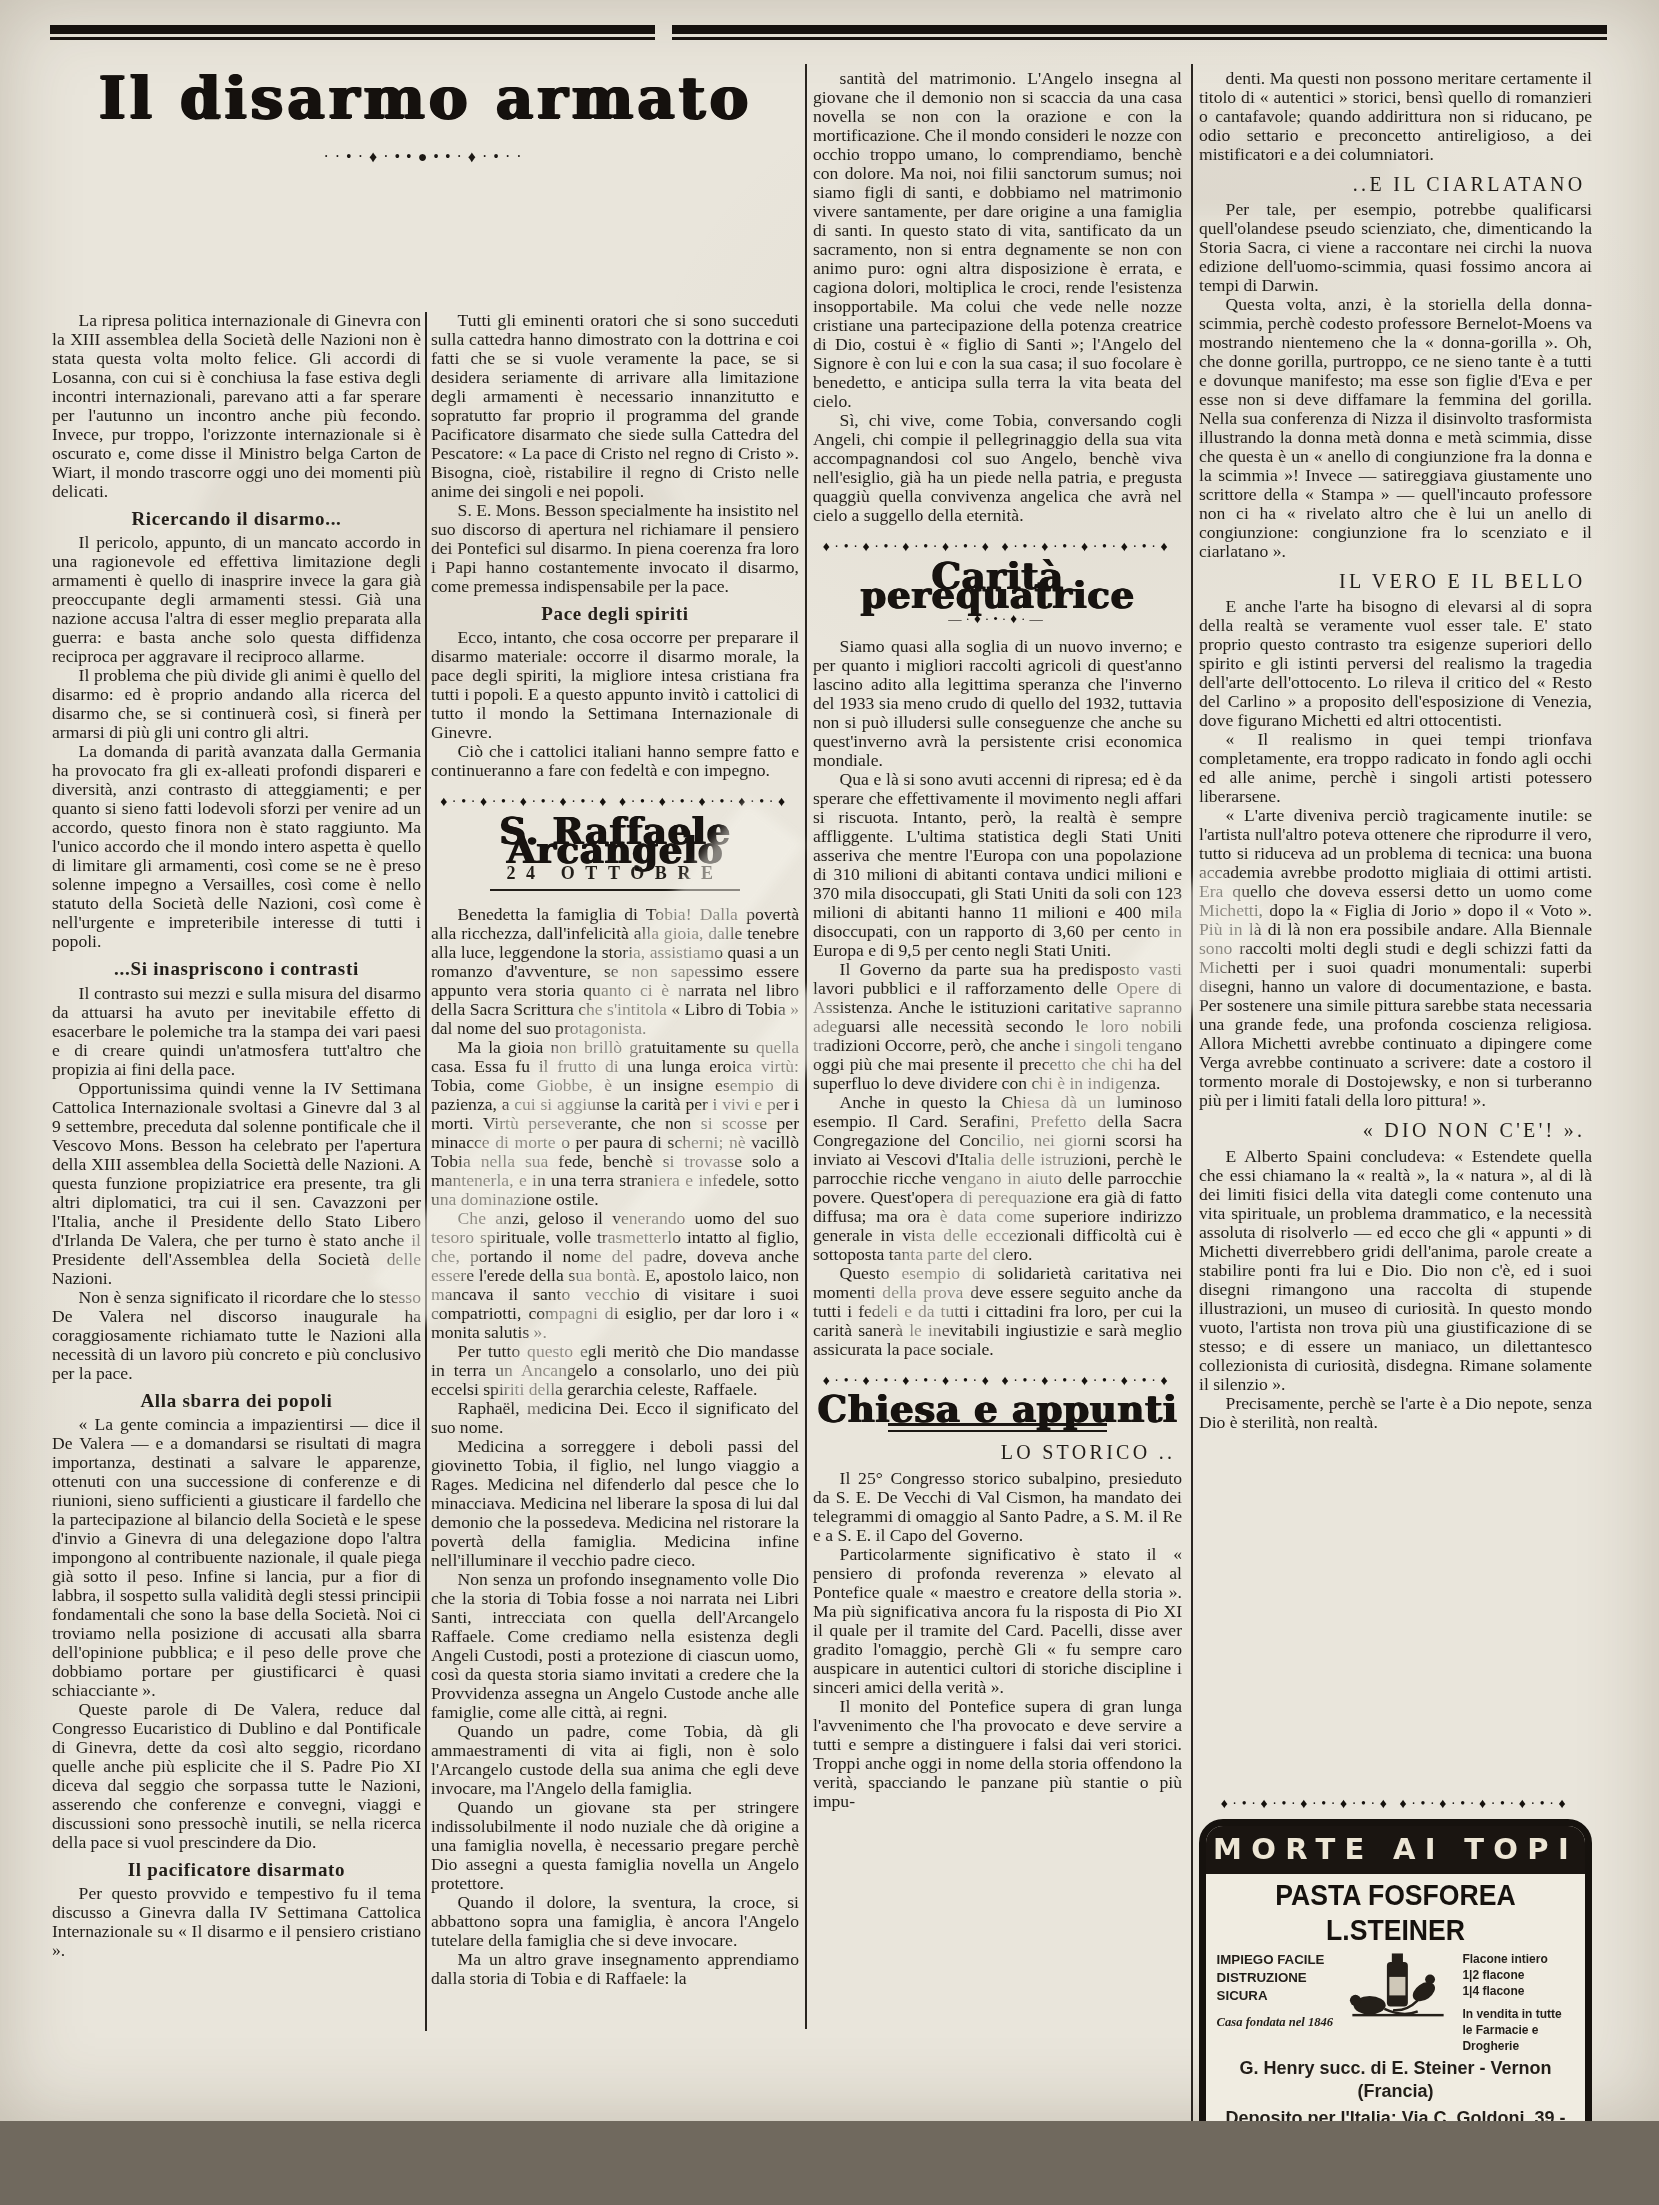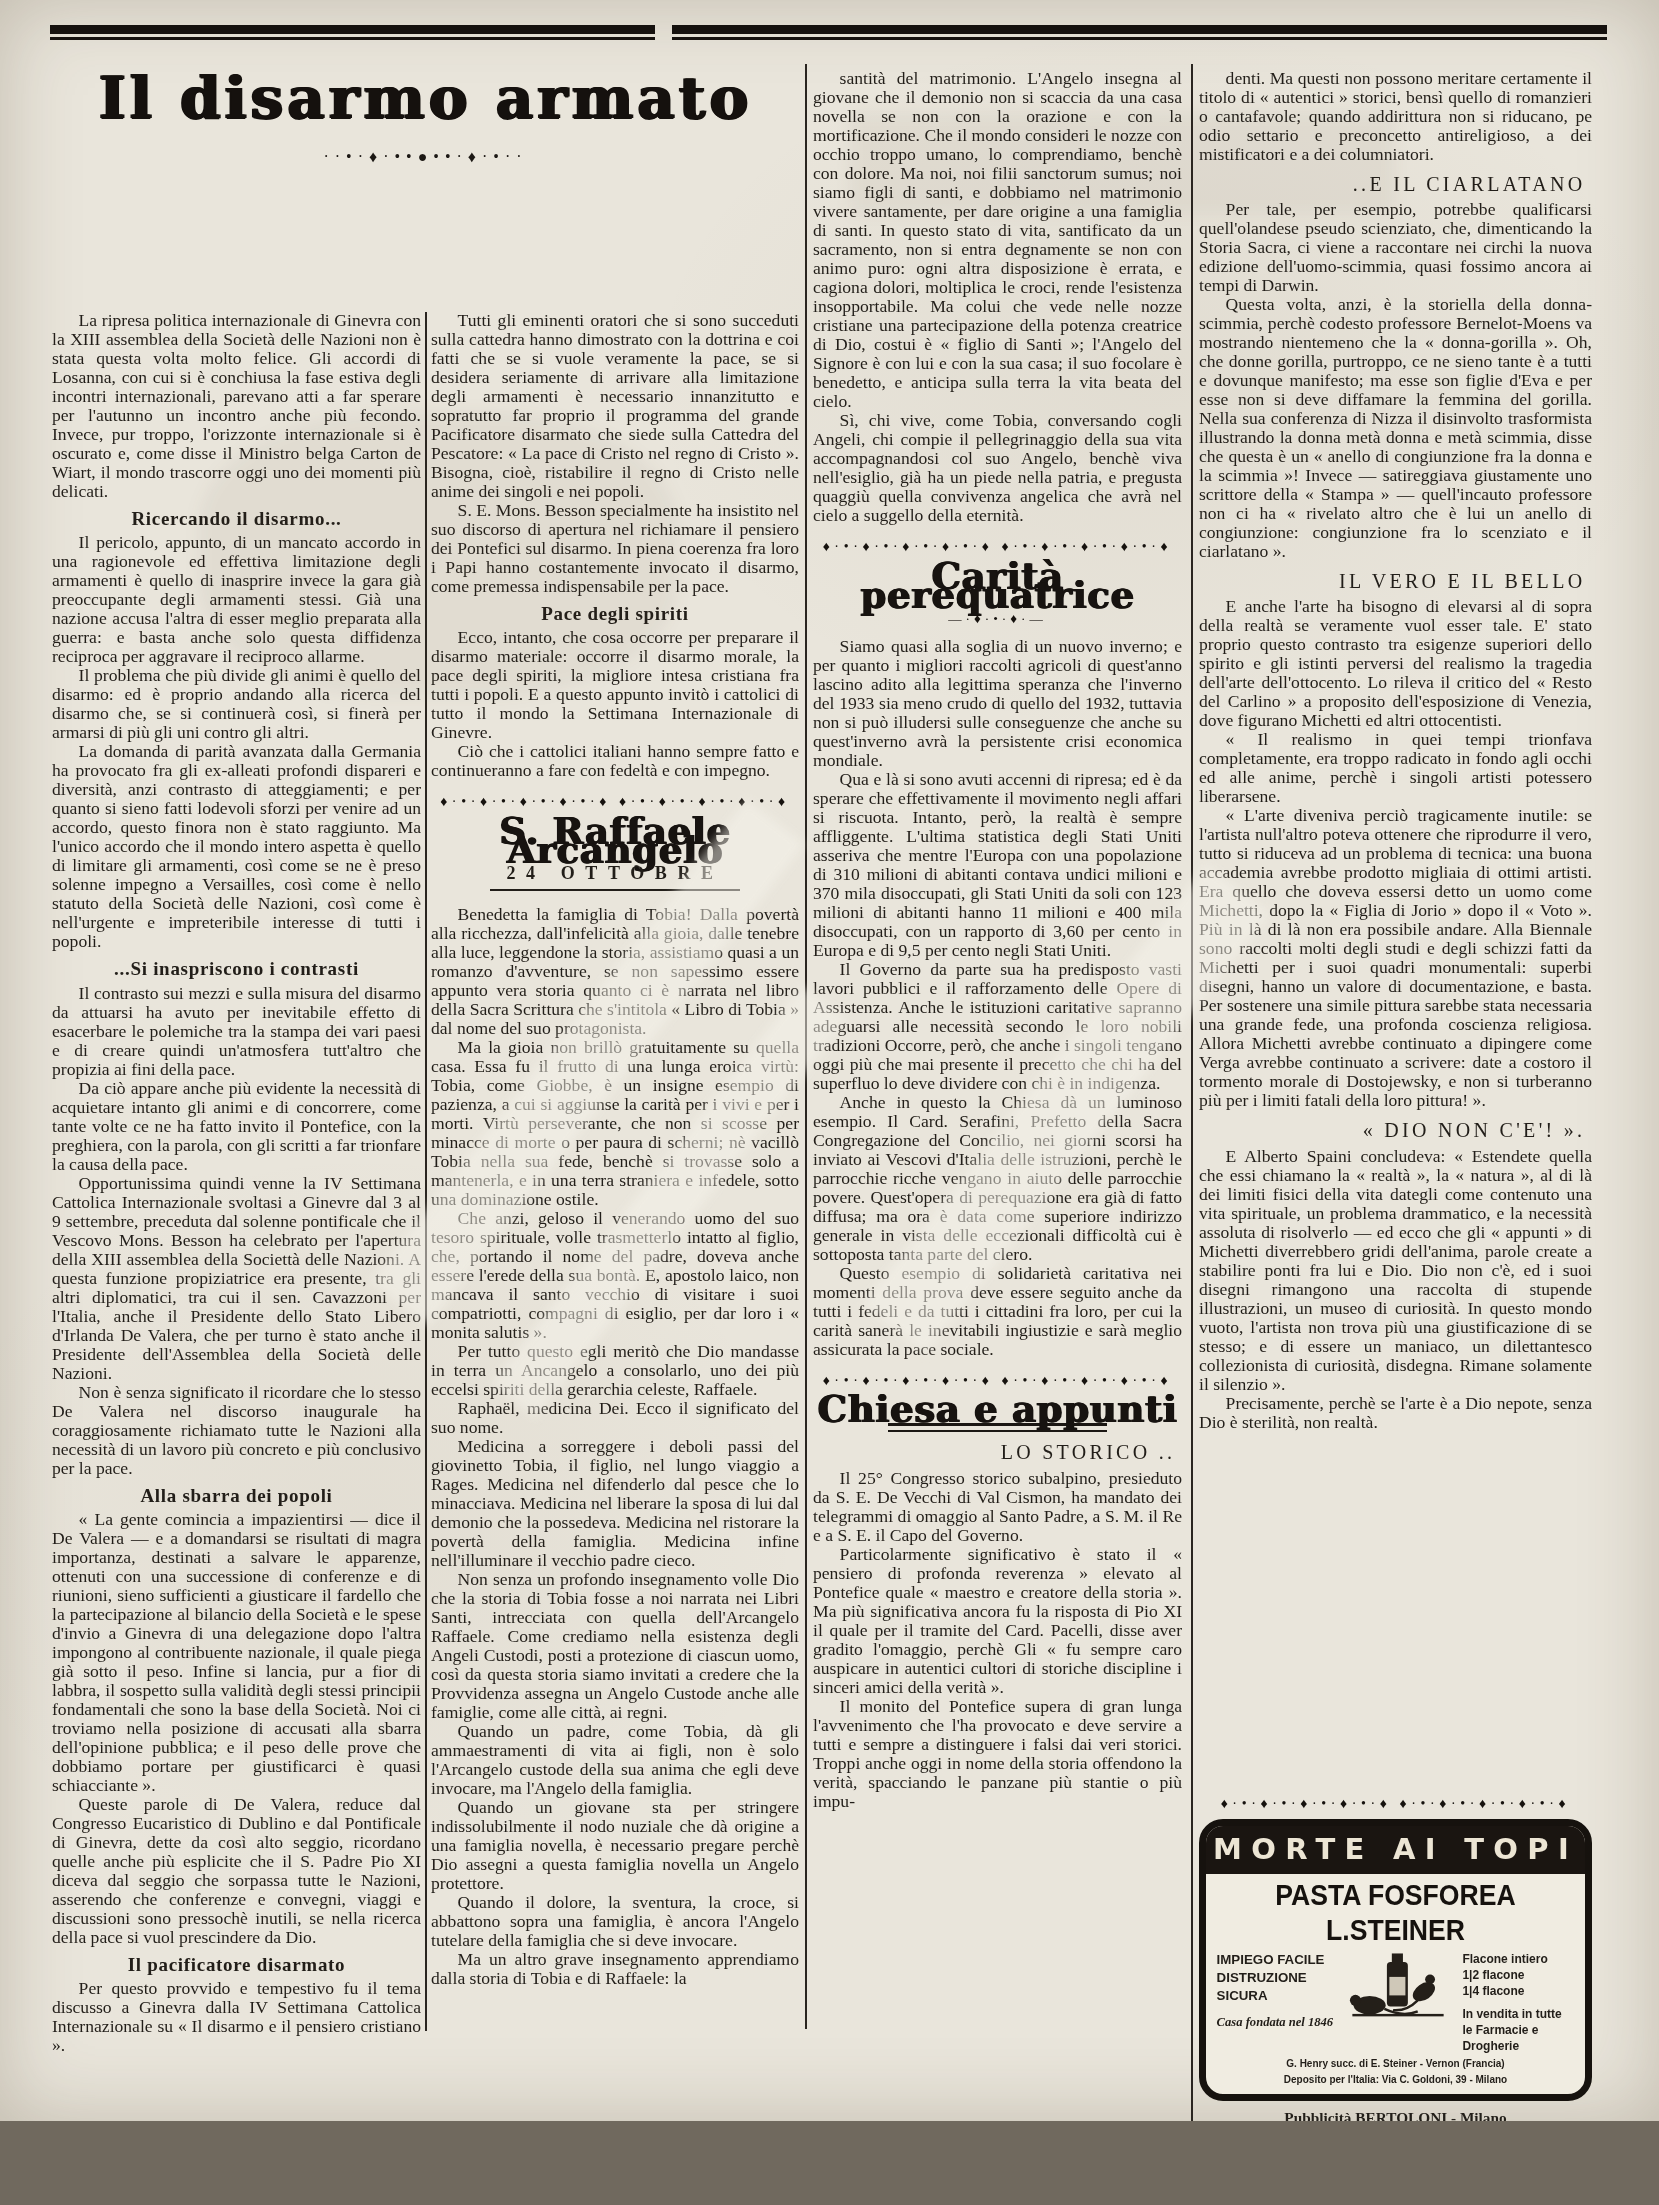--- a/index.html
+++ b/index.html
@@ -52,21 +52,21 @@
   .topi-banner span{font-family:"DejaVu Sans",sans-serif;font-weight:bold;font-size:29px;letter-spacing:9.3px;color:#ece5d4;}
   .topi-inner{padding:6.6px 10.6px 8px;}
   .topi-product{font-family:"Liberation Sans",sans-serif;font-weight:bold;font-size:26.6px;text-align:center;
     color:#16120e;transform:scaleY(1.12);margin-top:1.3px;}
   .topi-mid{display:flex;justify-content:space-between;align-items:flex-start;margin-top:6.6px;}
   .topi-left{width:117px;font-family:"Liberation Sans",sans-serif;font-weight:bold;font-size:13.3px;line-height:1.35;}
   .topi-founded{font-style:italic;font-family:"Liberation Serif",serif;font-weight:bold;font-size:12.6px;margin-top:9.3px;}
   .topi-art{width:100px;flex:0 0 auto;}
   .topi-right{width:112px;font-family:"Liberation Sans",sans-serif;font-weight:bold;font-size:12px;line-height:1.35;}
   .topi-vendita{margin-top:6.6px;}
-  .topi-footer{font-family:"Liberation Sans",sans-serif;font-weight:bold;font-size:10px;text-align:center;line-height:1.3;margin-top:2.7px;}
+  .topi-footer{font-family:"Liberation Sans",sans-serif;font-weight:bold;font-size:18px;text-align:center;line-height:1.3;margin-top:2.7px;}
   .ad-caption{text-align:center;font-weight:bold;font-size:15.3px;margin:8px 0 2.7px;}
   .ad-vendo{margin-top:2.7px;}
   .vendo-head{display:flex;align-items:baseline;gap:10.6px;}
   .hand{font-size:37px;line-height:1;}
   .vendo-title{font-family:"DejaVu Serif",serif;font-weight:bold;font-size:39px;letter-spacing:2.7px;
     text-shadow:1.3px 0 currentColor,-0.7px 0 currentColor;}
   .vendo-sub{font-family:"DejaVu Serif",serif;font-weight:bold;font-size:26.6px;}
   
   .streak{position:absolute;background:rgba(246,243,235,.5);filter:blur(4.6px);pointer-events:none;}
   .s1{left:551px;top:757px;width:73px;height:611px;transform:rotate(38deg);}
@@ -102,21 +102,20 @@
   <div class="vrule vr3"></div>
 
   <div class="col colA">
       <p class="para">La ripresa politica internazionale di Ginevra con la XIII assemblea della Società delle Nazioni non è stata questa volta molto felice. Gli accordi di Losanna, con cui si è conchiusa la fase estiva degli incontri internazionali, parevano atti a far sperare per l'autunno un incontro anche più fecondo. Invece, pur troppo, l'orizzonte internazionale si è oscurato e, come disse il Ministro belga Carton de Wiart, il mondo trascorre oggi uno dei momenti più delicati.</p>
       <h3 class="subhead">Ricercando il disarmo...</h3>
       <p class="para">Il pericolo, appunto, di un mancato accordo in una ragionevole ed effettiva limitazione degli armamenti è quello di inasprire invece la gara già preoccupante degli armamenti stessi. Già una nazione accusa l'altra di esser meglio preparata alla guerra: e basta anche solo questa diffidenza reciproca per aggravare il reciproco allarme.</p>
       <p class="para">Il problema che più divide gli animi è quello del disarmo: ed è proprio andando alla ricerca del disarmo che, se si continuerà così, si finerà per armarsi di più gli uni contro gli altri.</p>
       <p class="para">La domanda di parità avanzata dalla Germania ha provocato fra gli ex-alleati profondi dispareri e diversità, anzi contrasto di atteggiamenti; e per quanto si sieno fatti lodevoli sforzi per venire ad un accordo, questo finora non è stato raggiunto. Ma l'unico accordo che il mondo intero aspetta è quello di limitare gli armamenti, così come se ne è preso solenne impegno a Versailles, così come è nello statuto della Società delle Nazioni, così come è nell'urgente e impreteribile interesse di tutti i popoli.</p>
       <h3 class="subhead">...Si inaspriscono i contrasti</h3>
       <p class="para">Il contrasto sui mezzi e sulla misura del disarmo da attuarsi ha avuto per inevitabile effetto di esacerbare le polemiche tra la stampa dei vari paesi e di creare quindi un'atmosfera tutt'altro che propizia ai fini della pace.</p>
-      <p class="para">Da ciò appare anche più evidente la necessità di acquietare intanto gli animi e di concorrere, come tante volte ce ne ha fatto invito il Pontefice, con la preghiera, con la parola, con gli scritti a far trionfare la causa della pace.</p>
       <p class="para">Opportunissima quindi venne la IV Settimana Cattolica Internazionale svoltasi a Ginevre dal 3 al 9 settembre, preceduta dal solenne pontificale che il Vescovo Mons. Besson ha celebrato per l'apertura della XIII assemblea della Societtà delle Nazioni. A questa funzione propiziatrice era presente, tra gli altri diplomatici, tra cui il sen. Cavazzoni per l'Italia, anche il Presidente dello Stato Libero d'Irlanda De Valera, che per turno è stato anche il Presidente dell'Assemblea della Società delle Nazioni.</p>
       <p class="para">Non è senza significato il ricordare che lo stesso De Valera nel discorso inaugurale ha coraggiosamente richiamato tutte le Nazioni alla necessità di un lavoro più concreto e più conclusivo per la pace.</p>
       <h3 class="subhead">Alla sbarra dei popoli</h3>
       <p class="para">« La gente comincia a impazientirsi — dice il De Valera — e a domandarsi se risultati di magra importanza, destinati a salvare le apparenze, ottenuti con una successione di conferenze e di riunioni, sieno sufficienti a giusticare il fardello che la partecipazione al bilancio della Società e le spese d'invio a Ginevra di una delegazione dopo l'altra impongono al contribuente nazionale, il quale piega già sotto il peso. Infine si lancia, pur a fior di labbra, il sospetto sulla validità degli stessi principii fondamentali che sono la base della Società. Noi ci troviamo nella posizione di accusati alla sbarra dell'opinione pubblica; e il peso delle prove che dobbiamo portare per giustificarci è quasi schiacciante ».</p>
       <p class="para">Queste parole di De Valera, reduce dal Congresso Eucaristico di Dublino e dal Pontificale di Ginevra, dette da così alto seggio, ricordano quelle anche più esplicite che il S. Padre Pio XI diceva dal seggio che sorpassa tutte le Nazioni, asserendo che conferenze e convegni, viaggi e discussioni sono pressochè inutili, se nella ricerca della pace si vuol prescindere da Dio.</p>
       <h3 class="subhead">Il pacificatore disarmato</h3>
       <p class="para">Per questo provvido e tempestivo fu il tema discusso a Ginevra dalla IV Settimana Cattolica Internazionale su « Il disarmo e il pensiero cristiano ».</p>
     </div>
   <div class="col colB">
       <p class="para">Tutti gli eminenti oratori che si sono succeduti sulla cattedra hanno dimostrato con la dottrina e coi fatti che se si vuole veramente la pace, se si desidera seriamente di arrivare alla limitazione degli armamenti è necessario innanzitutto e sopratutto far proprio il programma del grande Pacificatore disarmato che siede sulla Cattedra del Pescatore: « La pace di Cristo nel regno di Cristo ». Bisogna, cioè, ristabilire il regno di Cristo nelle anime dei singoli e nei popoli.</p>

